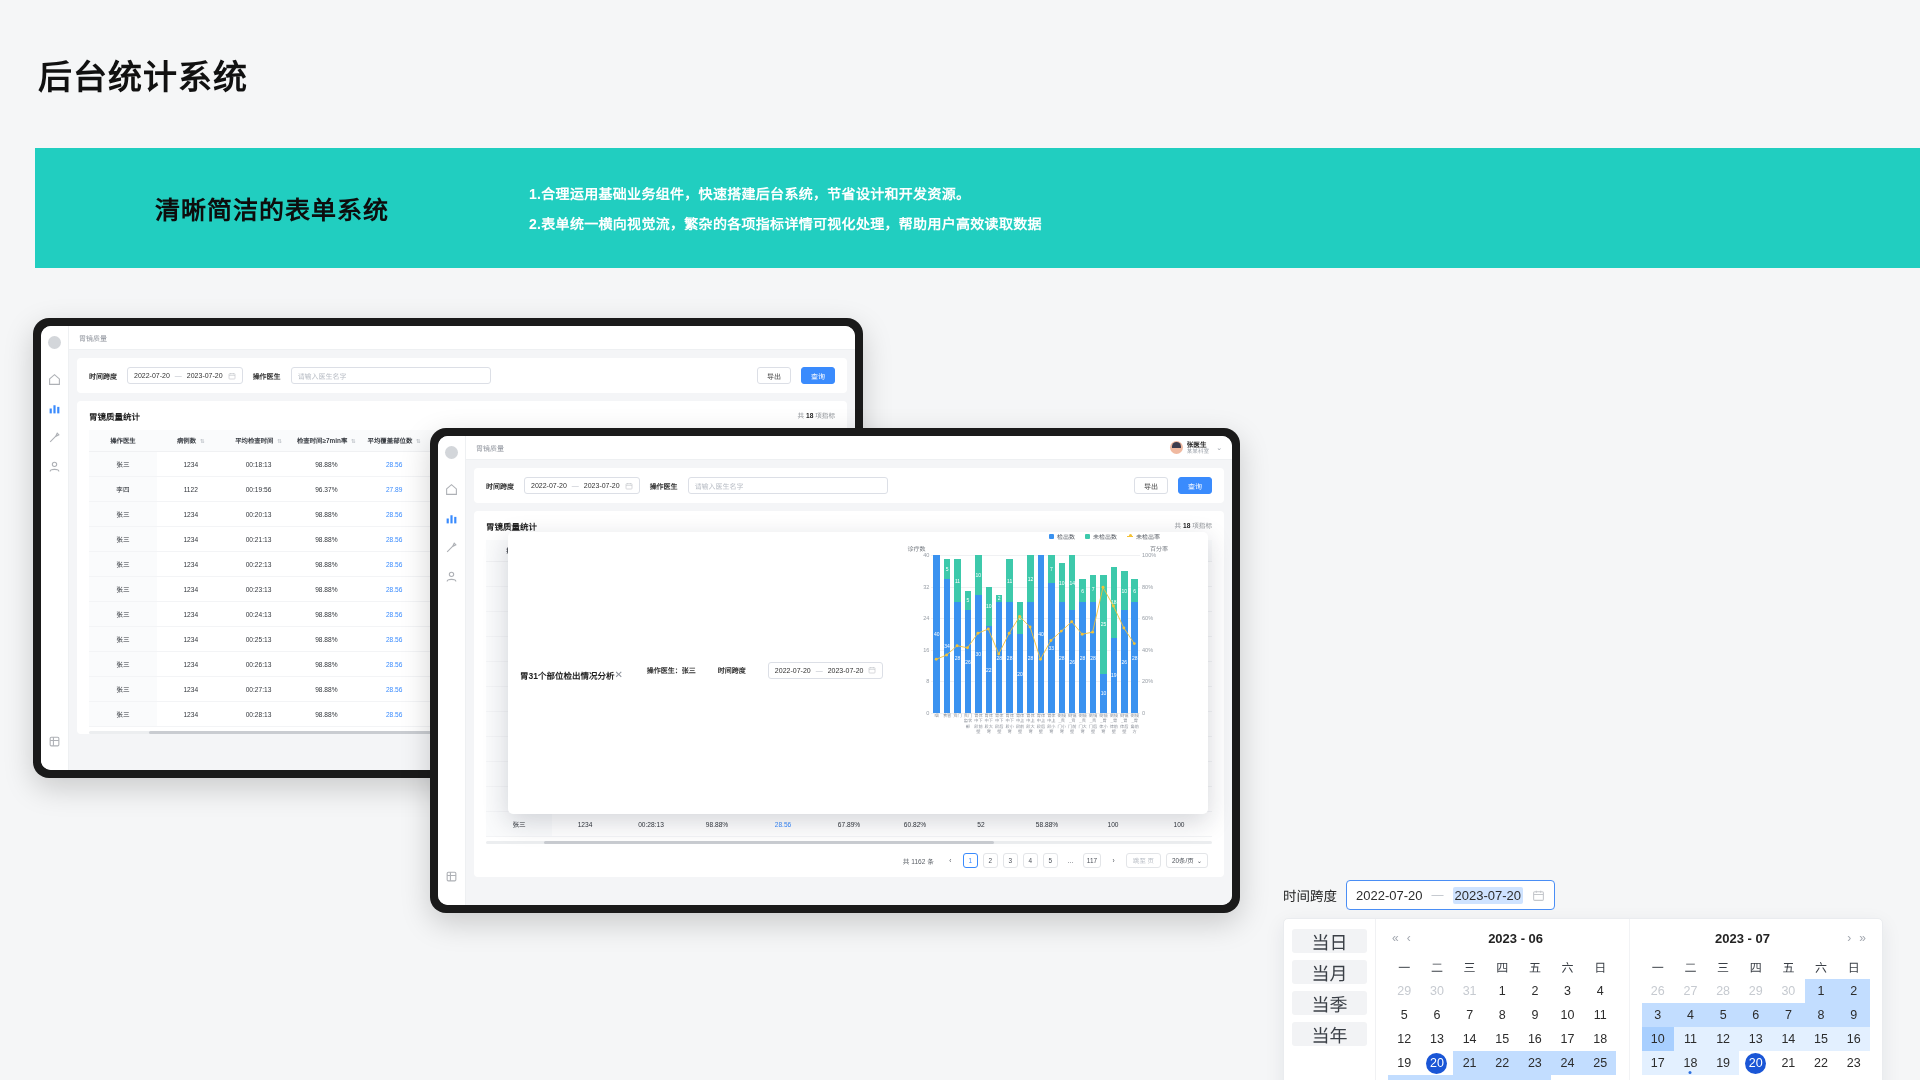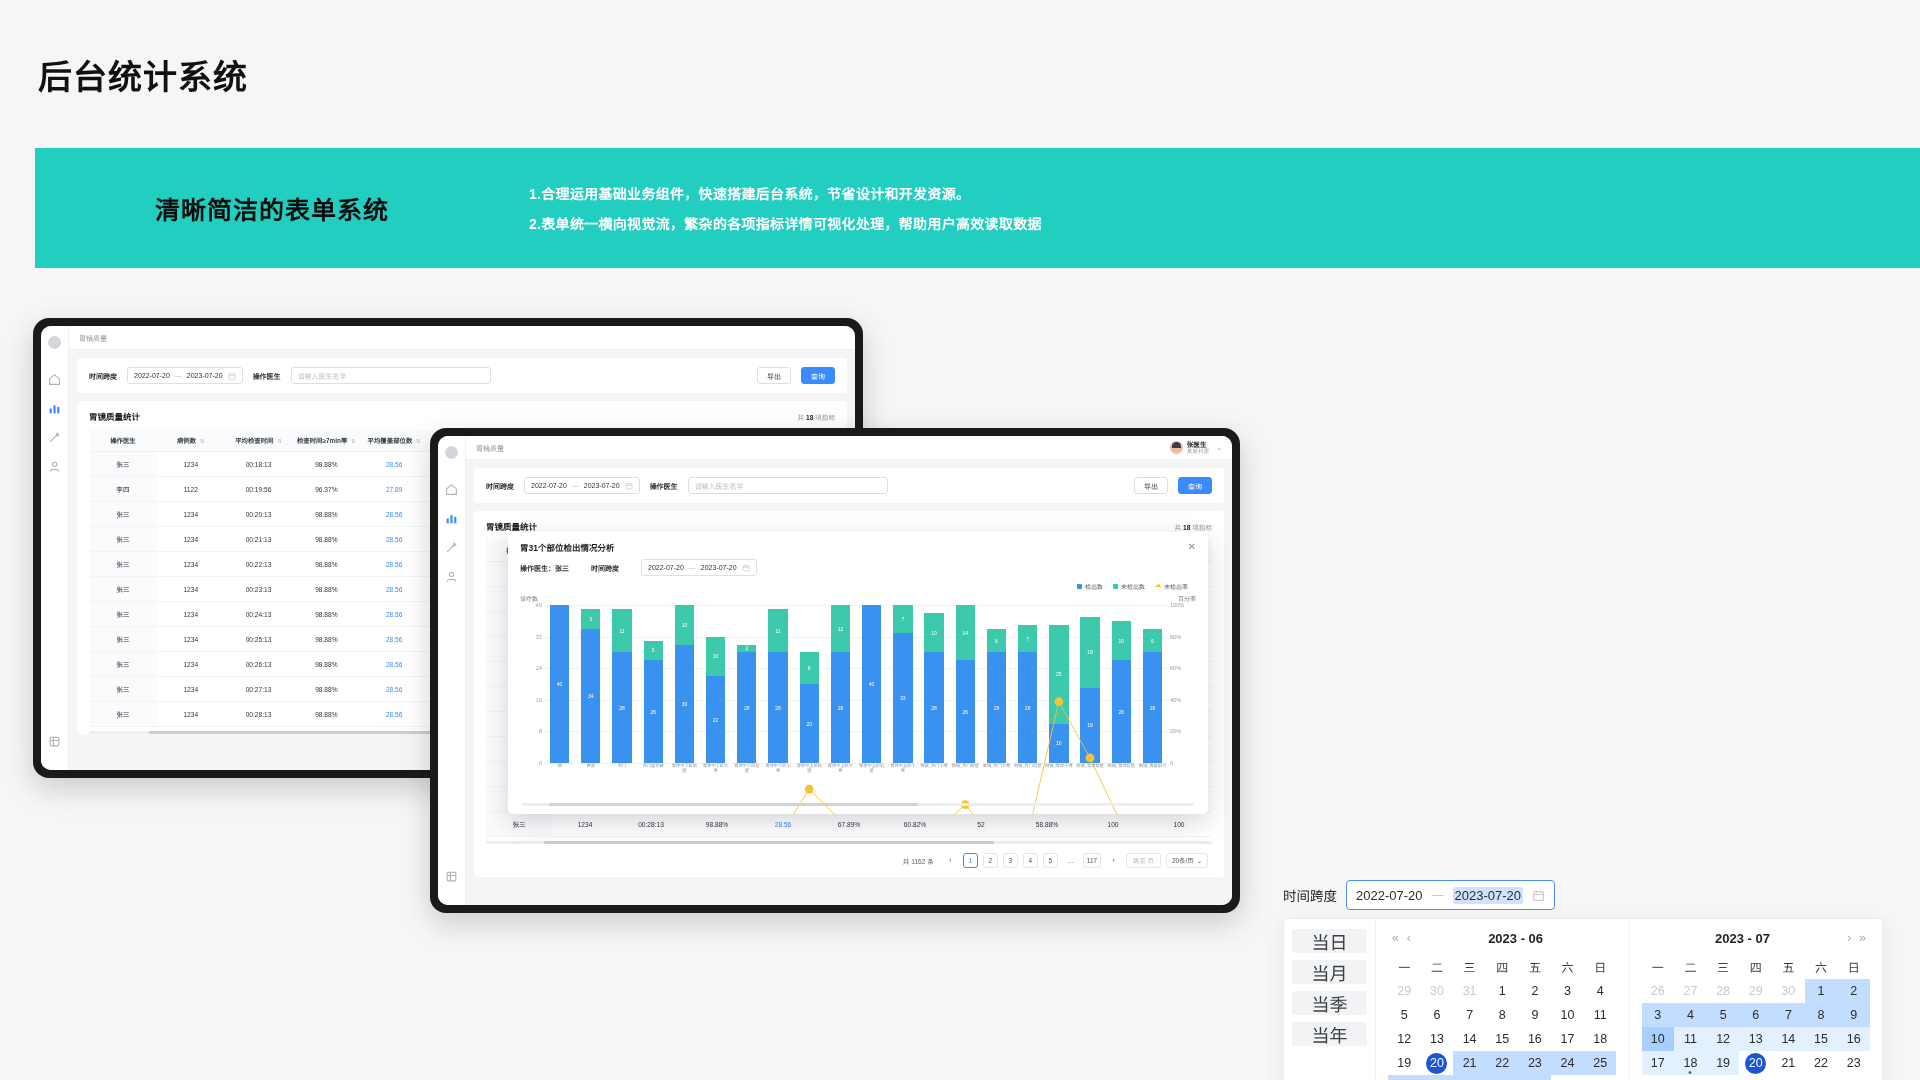--- a/index.html
+++ b/index.html
@@ -92,21 +92,21 @@
   .f-spacer { flex: 1; }
   .btn {
     height: 17px; border-radius: 3px; font-size: 7px; display: flex; align-items: center;
     justify-content: center; padding: 0 9px; cursor: pointer; white-space: nowrap;
   }
   .btn-default { border: 1px solid #dcdfe6; background: #fff; color: #444; }
   .btn-primary { background: #3a8bfd; color: #fff; border: 1px solid #3a8bfd; }
 
   
   .table-card { margin-top: 8px; background: #fff; border-radius: 4px; padding: 9px 12px 0 12px; }
-  .tc-head { display: flex; align-items: flex-end; }
+  .tc-head { display: flex; align-items: flex-start; }
   .tc-title { font-size: 8.5px; font-weight: bold; color: #1f1f1f; }
   .tc-head .spacer { flex: 1; }
   .tc-count { font-size: 6.6px; color: #909499; }
   .tc-count b { color: #222; }
 
   table.grid { width: 100%; border-collapse: collapse; margin-top: 8px; table-layout: fixed; }
   table.grid th {
     background: #fafbfc; font-size: 6.4px; color: #3b3f45; font-weight: bold;
     padding: 6px 2px; text-align: center; border-bottom: 1px solid #f0f1f3; white-space: nowrap;
   }
@@ -127,21 +127,21 @@
     min-width: 15px; height: 15px; border: 1px solid #e3e5e8; border-radius: 3px; background: #fff;
     font-size: 6.4px; color: #4b5058; display: flex; align-items: center; justify-content: center; padding: 0 3px; cursor: pointer;
   }
   .pg-box.active { border-color: #3a8bfd; color: #3a8bfd; }
   .pg-box.plain { border: none; background: none; }
   .pg-jump { font-size: 6.4px; color: #b7bcc4; border: 1px solid #e3e5e8; border-radius: 3px; height: 15px; display: flex; align-items: center; padding: 0 6px; }
   .pg-size { font-size: 6.4px; color: #4b5058; border: 1px solid #e3e5e8; border-radius: 3px; height: 15px; display: flex; align-items: center; padding: 0 5px; gap: 3px; }
   .modal {
     position: absolute; left: 42px; top: 72px; width: 700px; height: 282px;
     background: #fff; border-radius: 5px; box-shadow: 0 8px 26px rgba(20,30,50,.18);
-    display: flex; flex-direction: column; overflow: hidden;
+    display: flex; flex-direction: row; overflow: hidden;
   }
   .modal-head { display: flex; align-items: center; padding: 9px 12px 6px 12px; }
   .modal-title { font-size: 8.5px; font-weight: bold; color: #1d1d1d; }
   .modal-head .spacer { flex: 1; }
   .modal-close { font-size: 10px; color: #8b9099; cursor: pointer; line-height: 1; }
   .modal-filters { display: flex; align-items: center; gap: 22px; padding: 0 12px 6px 12px; }
   .mf-label { font-size: 7px; color: #333; font-weight: bold; }
   .modal-chart { flex: 1; padding: 0 10px 6px 10px; position: relative; }
 
   

